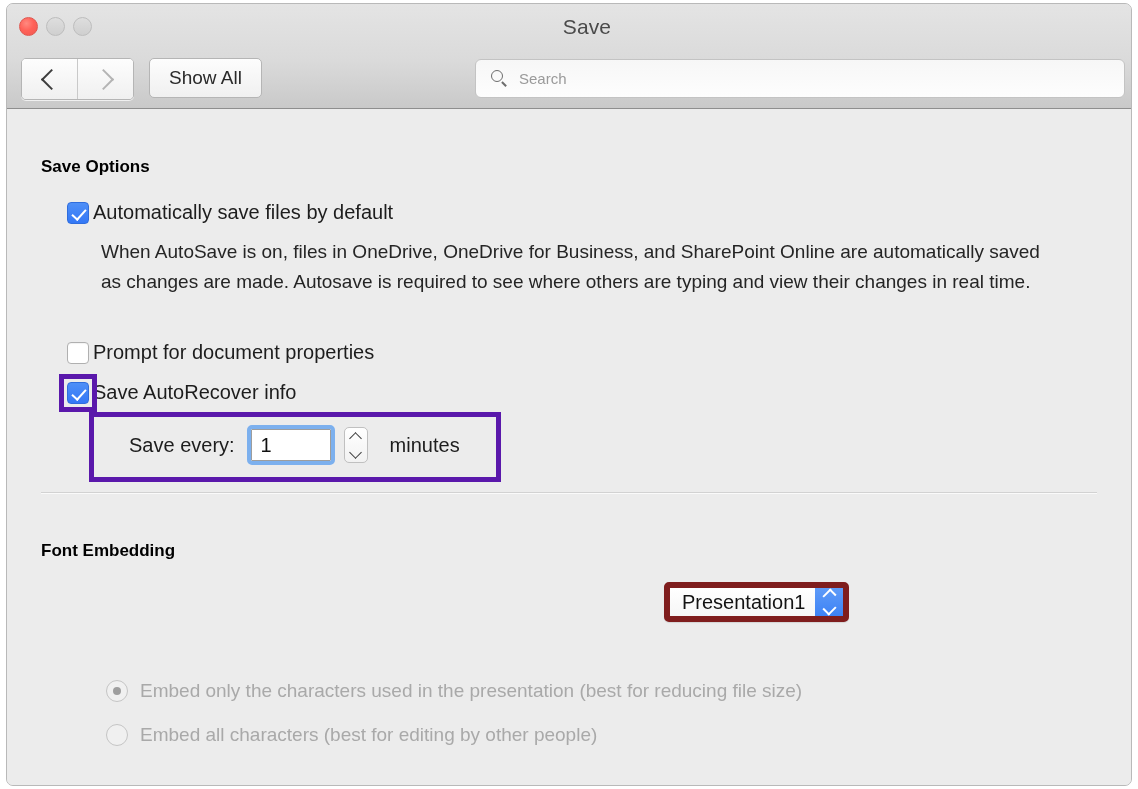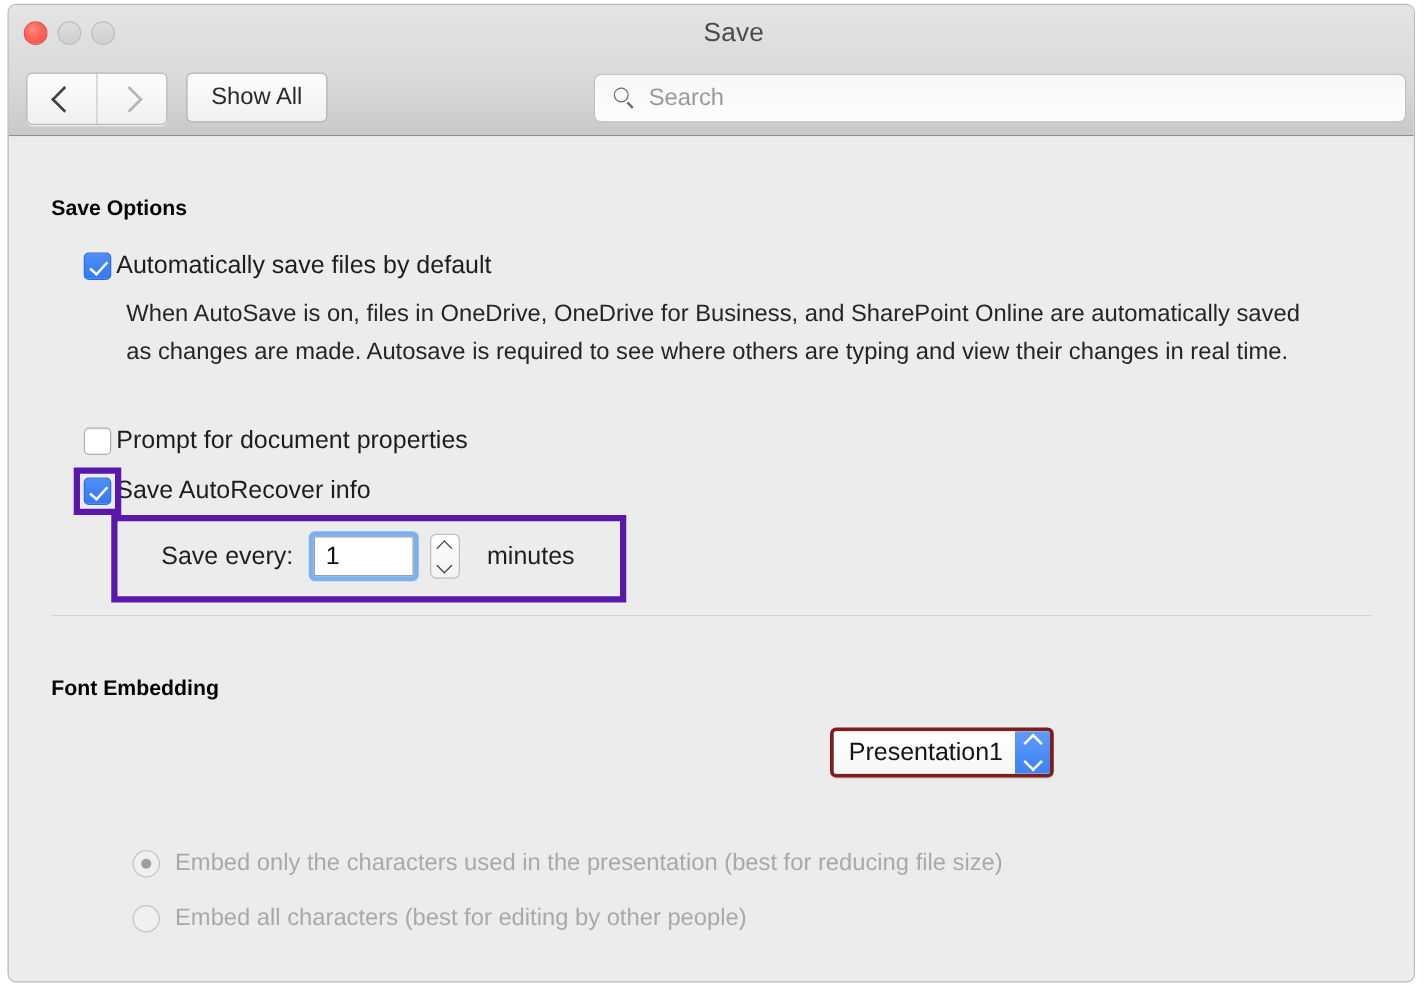--- a/index.html
+++ b/index.html
@@ -150,21 +150,21 @@
   .search-icon::after {
     content: "";
     position: absolute;
     left: 11px; top: 11px;
     width: 6px; height: 1.8px;
     background: #6d6d6d;
     transform: rotate(45deg);
     transform-origin: left center;
   }
   .search-placeholder {
-    font-size: 19px;
+    font-size: 15px;
     color: #9a9a9a;
   }
 
   
   .content {
     position: relative;
     padding: 0;
     background: #ececec;
     height: 676px;
   }
@@ -281,21 +281,21 @@
     border-bottom: 1px solid #fafafa;
   }
 
   
   .popup {
     position: absolute;
     height: 40px;
     display: flex;
     align-items: stretch;
     border-radius: 5px;
-    border: 3px solid #7f1d1d;
+    border: 6px solid #7f1d1d;
     overflow: hidden;
     background: #ffffff;
     box-sizing: border-box;
     box-shadow: 0 1px 1px rgba(0,0,0,0.10);
   }
   .popup-label {
     display: flex;
     align-items: center;
     padding: 0 10px 0 12px;
     font-size: 20px;

